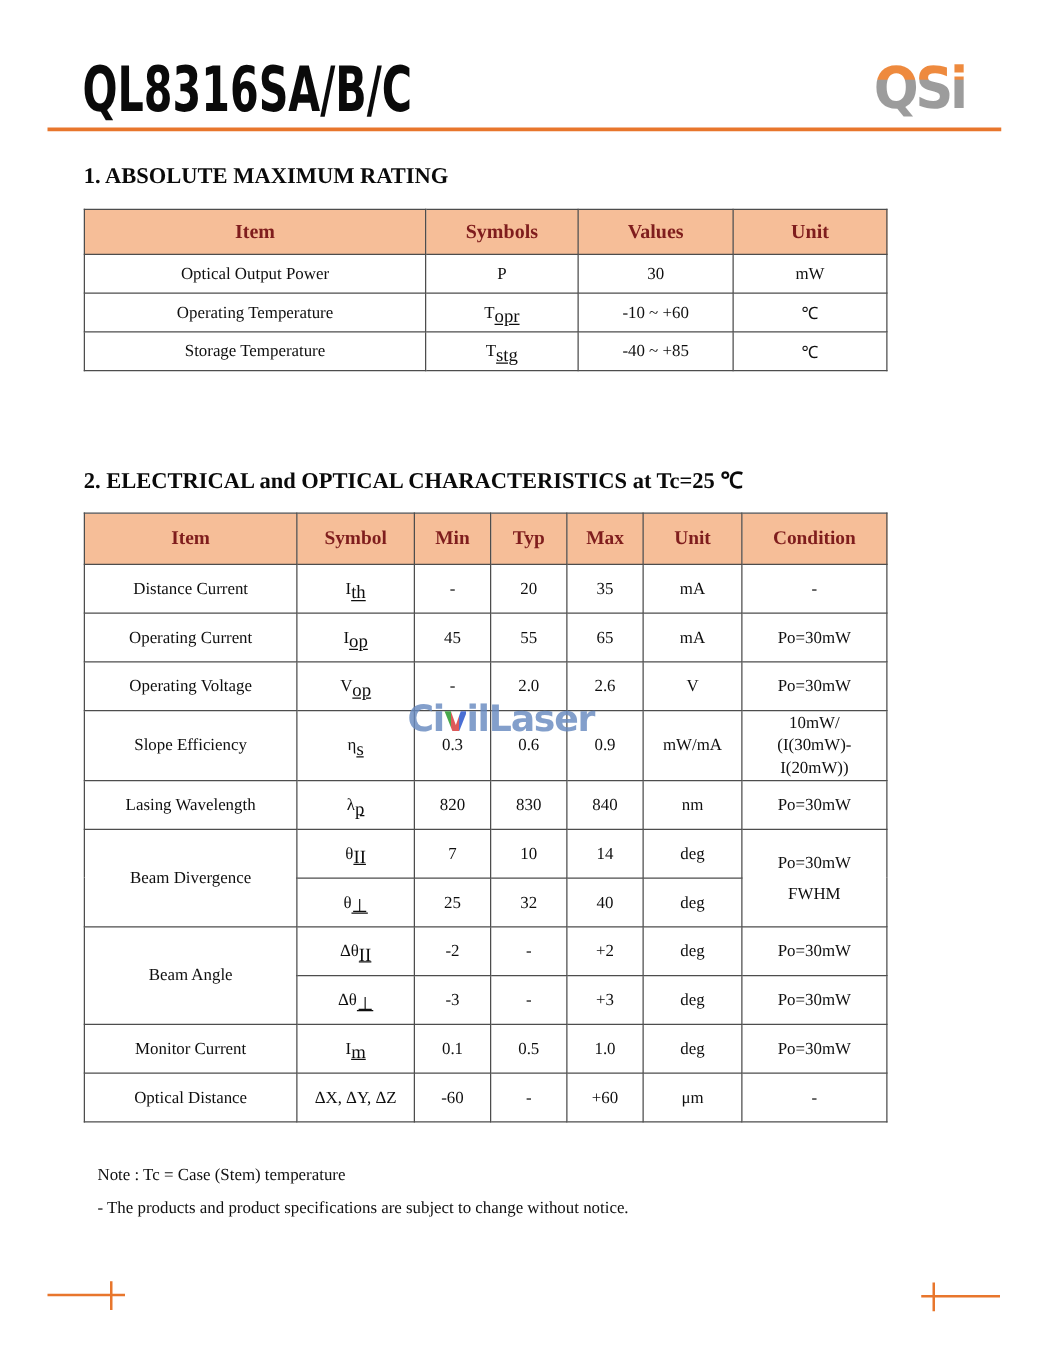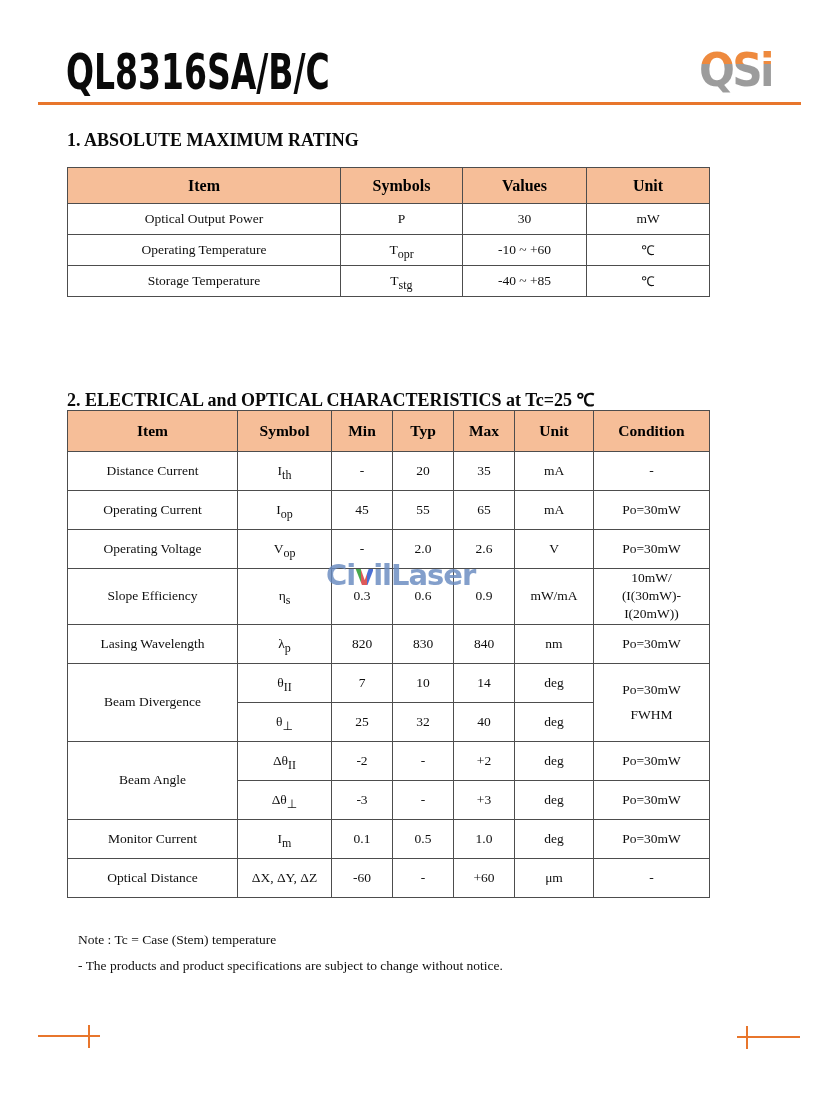--- a/index.html
+++ b/index.html
@@ -39,45 +39,45 @@
   }
 
   
   .section-heading {
     position:absolute; left:67px;
     font-family:"Liberation Serif", serif;
     font-weight:bold; font-size:18px; color:#0a0a0a;
     white-space:nowrap;
   }
   #heading-1 { top:130px; }
-  #heading-2 { top:371px;margin-top:16px; }
+  #heading-2 { top:371px; }
 
   
   table {
     position:absolute; left:67px;
     border-collapse:collapse; table-layout:fixed;
     width:642px;
     font-family:"Liberation Serif", serif;
   }
   #table-1 { top:167px; }
   #table-2 { top:410px; }
   th, td {
     border:1px solid #4d4d4d;
     text-align:center; vertical-align:middle;
     padding:0 2px;
   }
   th {
     background:#F6BE98;
-    font-weight:bold; color:#000000;
+    font-weight:bold; color:#7f1d1d;
   }
   #table-1 th { height:36px; font-size:16px; }
   #table-1 td { height:31px; font-size:13.5px; }
   #table-2 th { height:41px; font-size:15.5px; }
   #table-2 td { height:39px; font-size:13.5px; }
-  sub { font-size:12px; line-height:0; }
+  sub { font-size:15px; line-height:0;text-decoration:underline; }
   .cond-small { font-size:10px; line-height:1.35; }
   .cond-two-line { line-height:1.9; }
 
   
   .watermark {
     position:absolute; left:326px; top:558px;
     font-family:"DejaVu Sans", sans-serif;
     font-weight:bold; font-size:29px; letter-spacing:-1px;
     color:rgba(104,138,192,0.82);
     z-index:5; white-space:nowrap;

